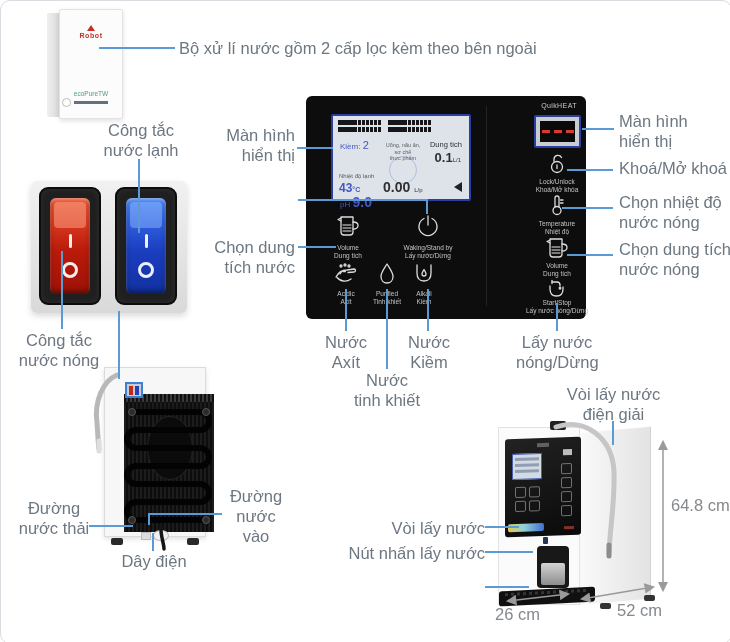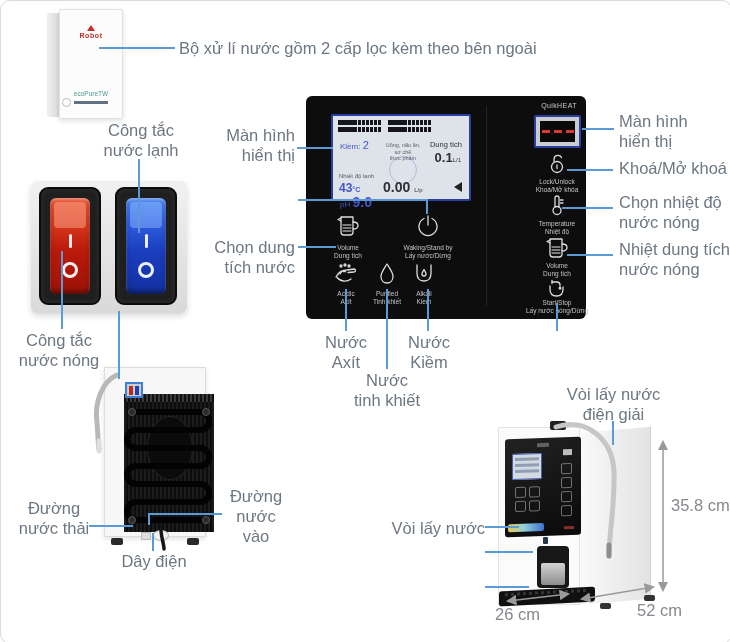--- a/index.html
+++ b/index.html
@@ -412,33 +412,36 @@
   <div class="lbl r" style="right:436px;top:124px;width:120px;">Màn hình
 hiển thị</div>
   <div class="lbl r" style="right:436px;top:236px;width:120px;">Chọn dung
 tích nước</div>
   <div class="lbl c" style="left:315px;top:331px;width:60px;">Nước
 Axít</div>
   <div class="lbl c" style="left:350px;top:369px;width:72px;">Nước
 tinh khiết</div>
   <div class="lbl c" style="left:398px;top:331px;width:60px;">Nước
 Kiềm</div>
+  <div class="lbl c" style="left:515px;top:331px;width:82px;">Lấy nước
+nóng/Dừng</div>
   <div class="lbl" style="left:618px;top:110px;">Màn hình
 hiển thị</div>
   <div class="lbl" style="left:618px;top:157px;">Khoá/Mở khoá</div>
   <div class="lbl" style="left:618px;top:191px;">Chọn nhiệt độ
 nước nóng</div>
-  <div class="lbl" style="left:618px;top:238px;">Nhiệt dung tích
+  <div class="lbl" style="left:618px;top:238px;">Chọn dung tích
 nước nóng</div>
   <div class="lbl c" style="left:14px;top:497px;width:78px;">Đường
 nước thải</div>
   <div class="lbl c" style="left:220px;top:485px;width:70px;">Đường
 nước vào</div>
   <div class="lbl c" style="left:118px;top:550px;width:70px;">Dây điện</div>
   <div class="lbl c" style="left:555px;top:383px;width:115px;">Vòi lấy nước
 điện giải</div>
   <div class="lbl r" style="right:246px;top:517px;width:150px;">Vòi lấy nước</div>
-
-  <div class="dim" style="left:670px;top:495px;">35.8 cm</div>
-  <div class="dim" style="left:636px;top:600px;">52 cm</div>
+  <div class="lbl r" style="right:246px;top:542px;width:160px;">Nút nhấn lấy nước</div>
+
+  <div class="dim" style="left:670px;top:495px;">64.8 cm</div>
+  <div class="dim" style="left:616px;top:600px;">52 cm</div>
   <div class="dim" style="left:494px;top:604px;">26 cm</div>
 
 </div>
 
 </body></html>

